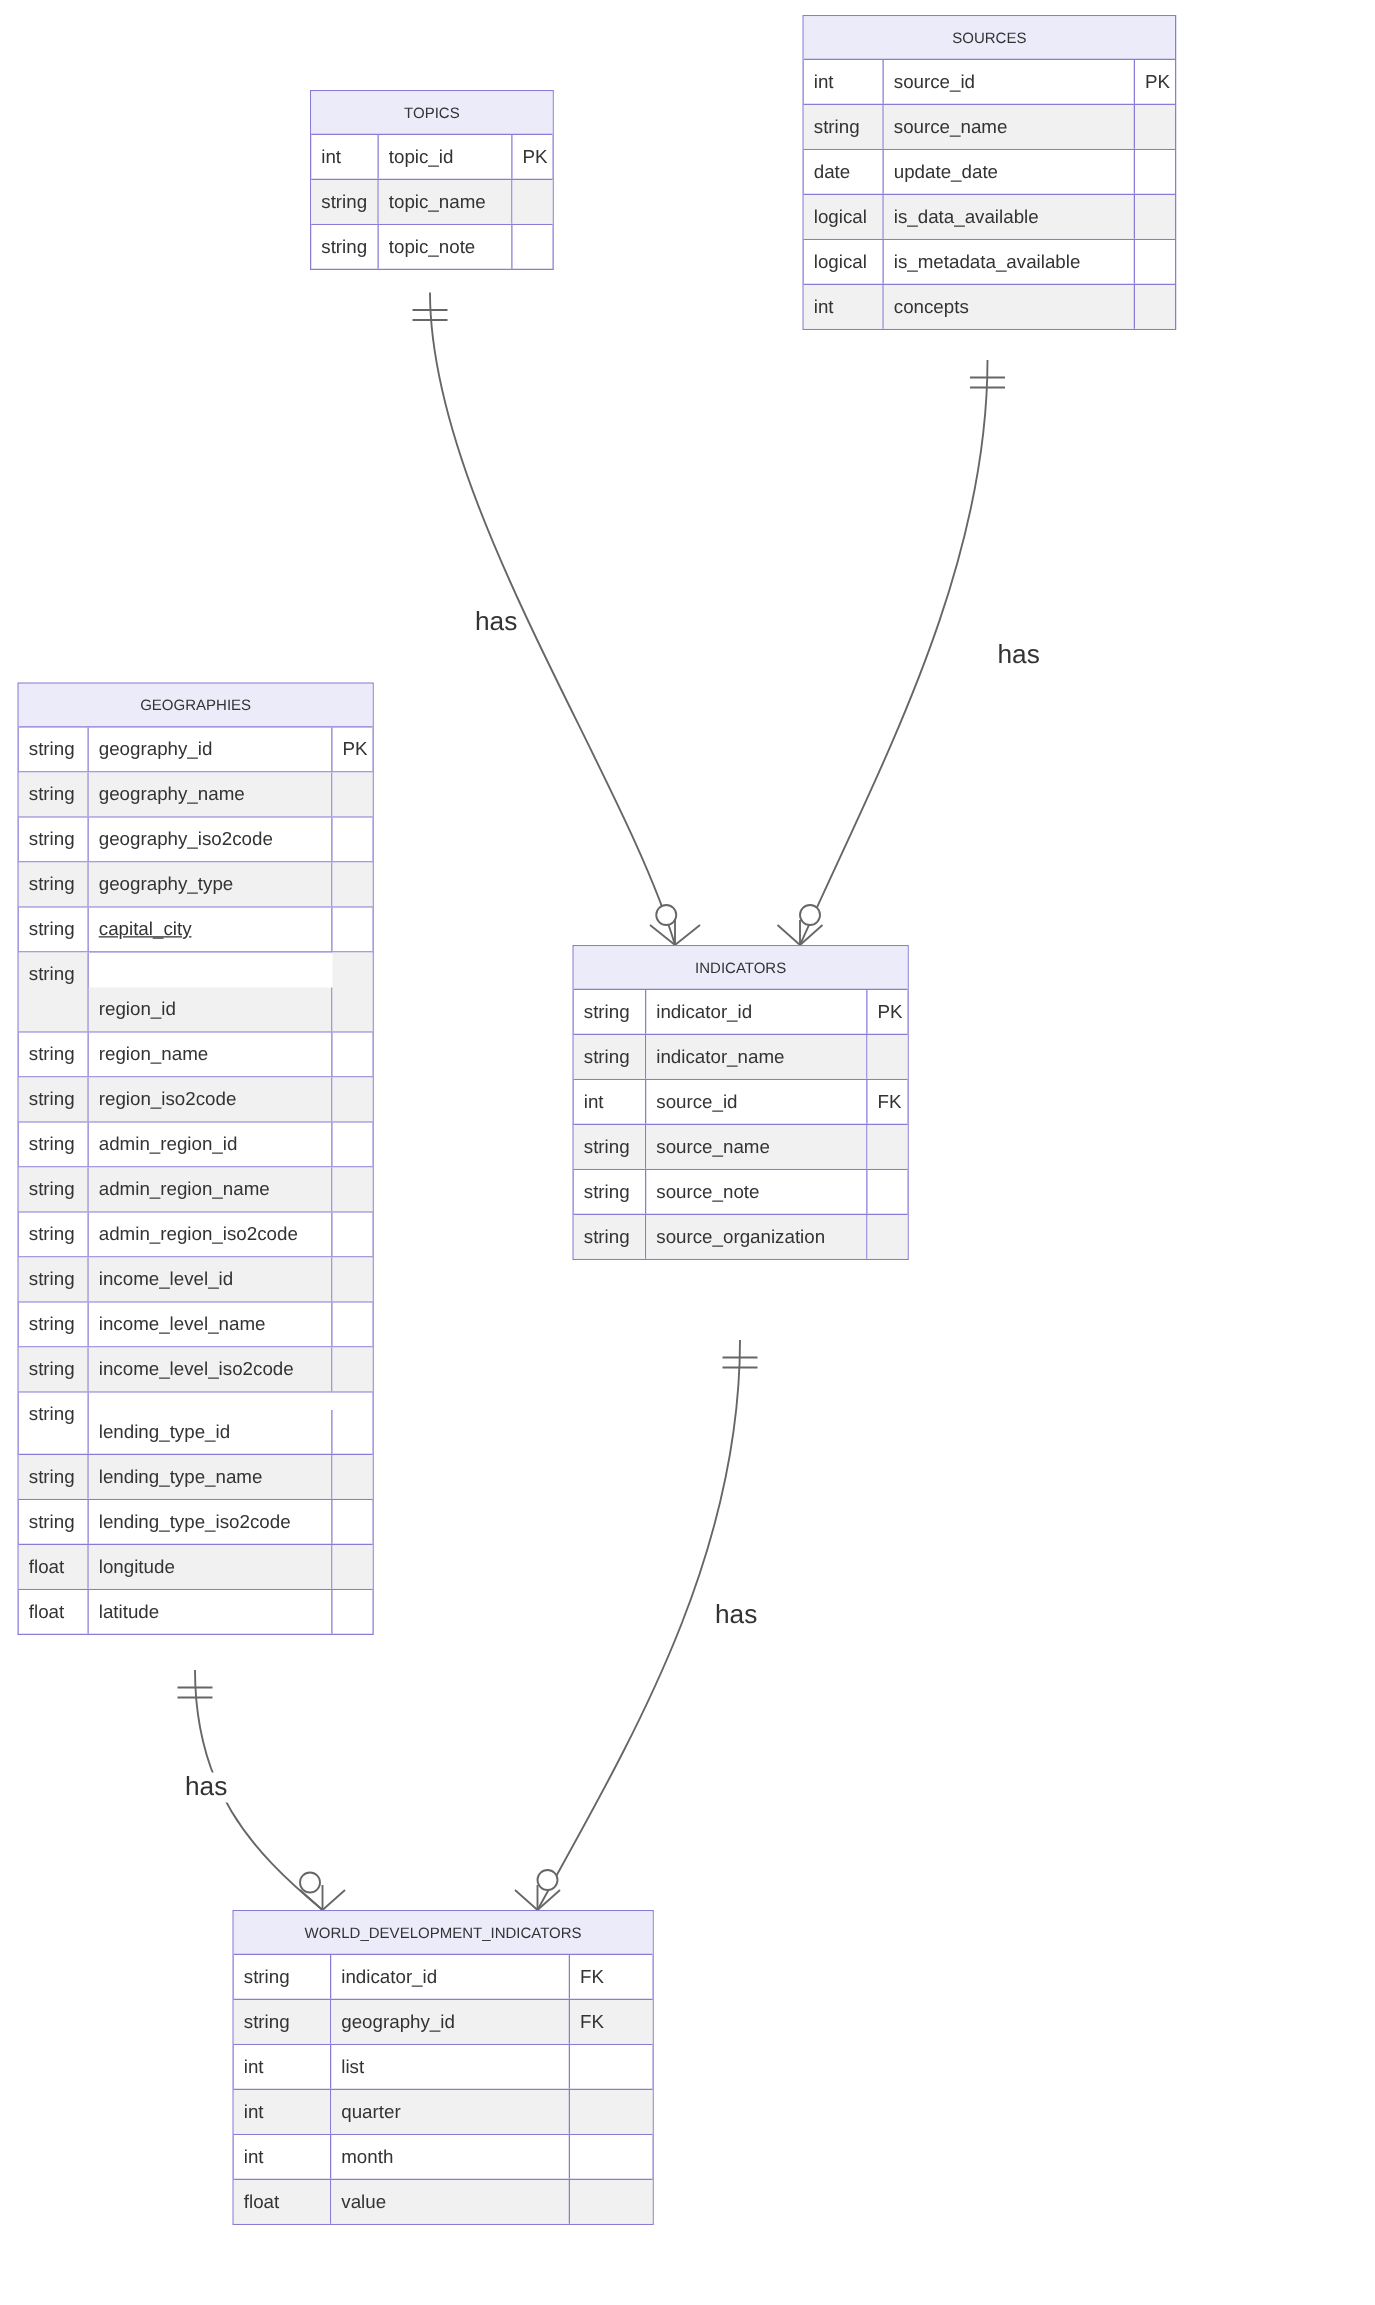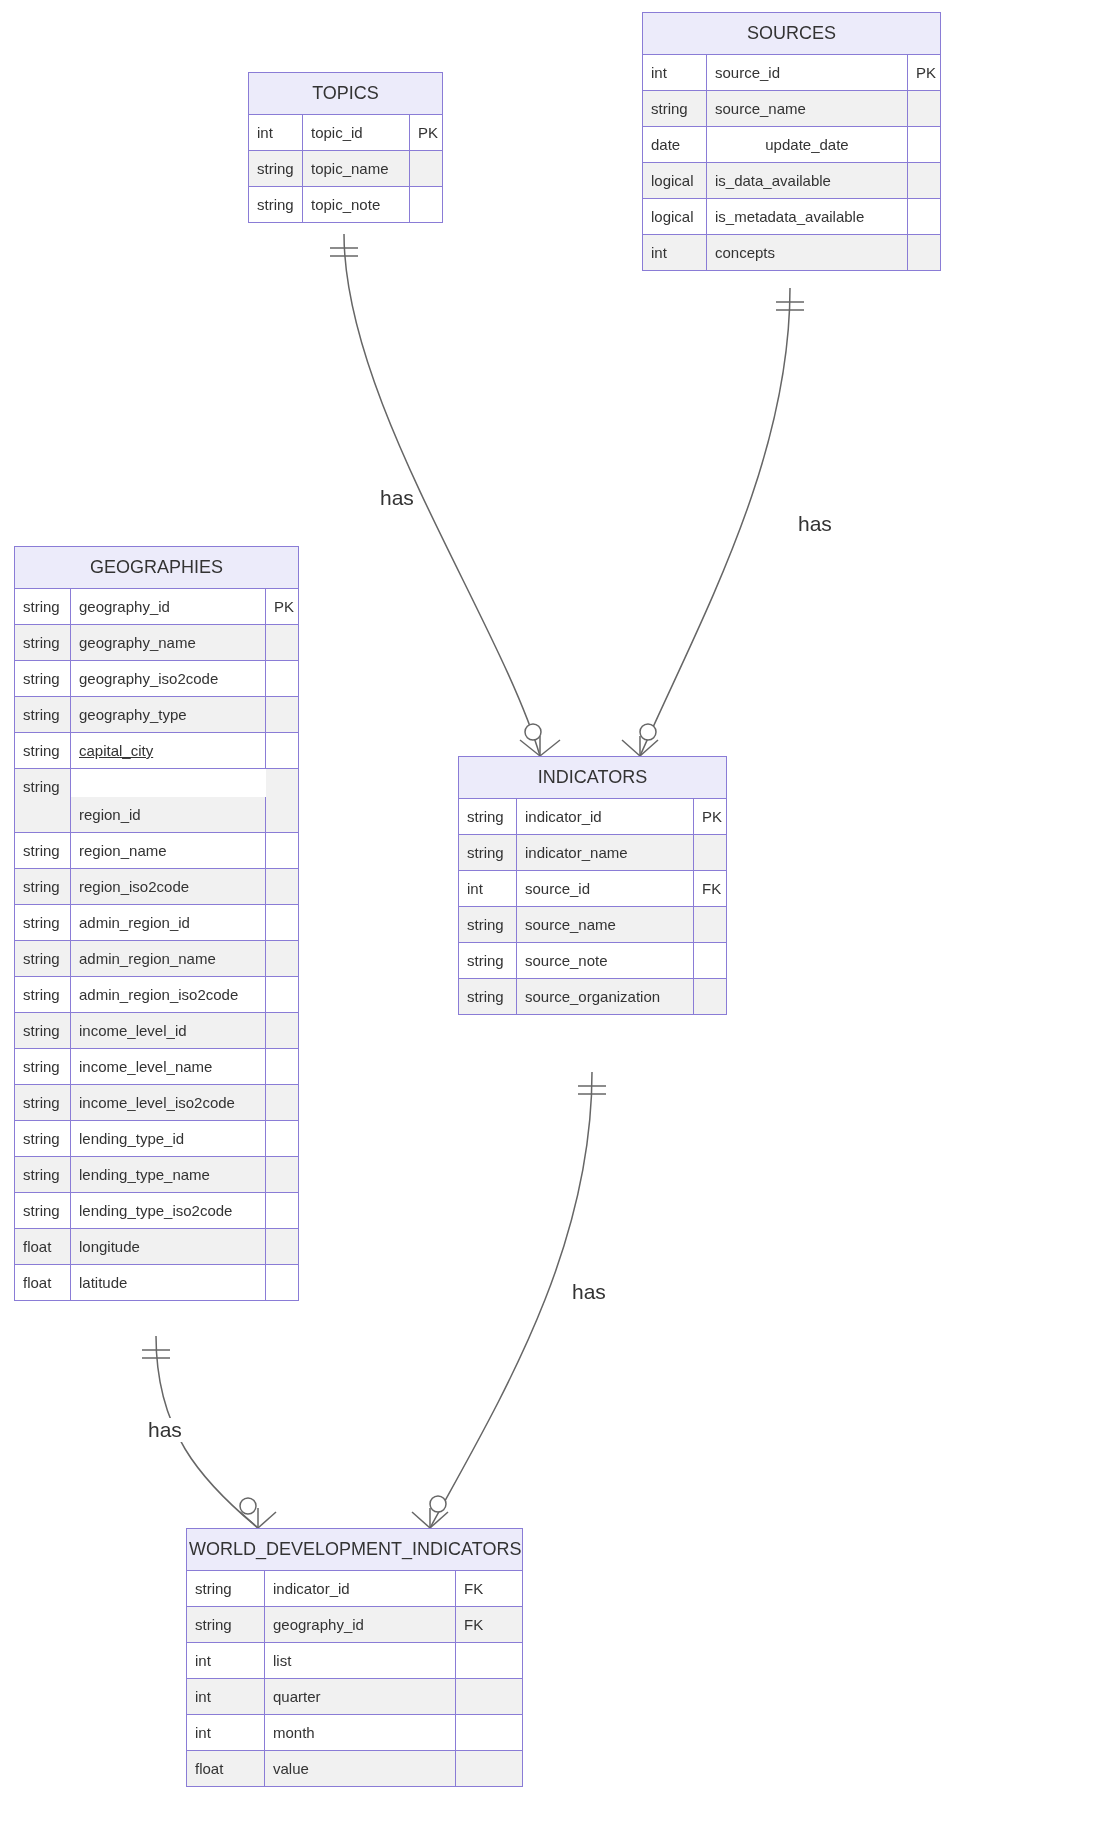--- a/index.html
+++ b/index.html
@@ -15,22 +15,22 @@
     position: relative;
   }
   .entity {
     position: absolute;
     border: 1.5px solid #8a7cd6;
     background: #ffffff;
   }
   .entity-title {
     background: #ecebfa;
     text-align: center;
-    padding: 10px 2px;
-    font-size: 18px;
+    padding: 10px 19px;
+    font-size: 12px;
     color: #333;
     border-bottom: 1.5px solid #8a7cd6;
   }
   .entity-row {
     display: flex;
     border-top: 1px solid #8a7cd6;
   }
   .entity-row:first-of-type { border-top: none; }
   .cell {
     padding: 9px 8px;
@@ -133,21 +133,21 @@
         <div class="cell cell-name" style="width: 200px;">source_id</div>
         <div class="cell cell-key" style="width: 32px;">PK</div>
       </div>
       <div class="entity-row row-alt">
         <div class="cell cell-type" style="width: 64px;">string</div>
         <div class="cell cell-name" style="width: 200px;">source_name</div>
         <div class="cell cell-key" style="width: 32px;"></div>
       </div>
       <div class="entity-row">
         <div class="cell cell-type" style="width: 64px;">date</div>
-        <div class="cell cell-name" style="width: 200px; text-align: center;">update_date</div>
+        <div class="cell cell-name" style="width: 200px;">update_date</div>
         <div class="cell cell-key" style="width: 32px;"></div>
       </div>
       <div class="entity-row row-alt">
         <div class="cell cell-type" style="width: 64px;">logical</div>
         <div class="cell cell-name" style="width: 200px;">is_data_available</div>
         <div class="cell cell-key" style="width: 32px;"></div>
       </div>
       <div class="entity-row">
         <div class="cell cell-type" style="width: 64px;">logical</div>
         <div class="cell cell-name" style="width: 200px;">is_metadata_available</div>
@@ -228,21 +228,21 @@
         <div class="cell cell-name" style="width: 194px;">income_level_name</div>
         <div class="cell cell-key" style="width: 32px;"></div>
       </div>
       <div class="entity-row row-alt">
         <div class="cell cell-type" style="width: 56px;">string</div>
         <div class="cell cell-name" style="width: 194px;">income_level_iso2code</div>
         <div class="cell cell-key" style="width: 32px;"></div>
       </div>
       <div class="entity-row">
         <div class="cell cell-type" style="width: 56px;">string</div>
-        <div class="cell cell-name" style="width: 194px;">lending_type_id</div>
+        <div class="cell cell-name" style="width: 194px; margin-top: 14px;">lending_type_id</div>
         <div class="cell cell-key" style="width: 32px;"></div>
       </div>
       <div class="entity-row row-alt">
         <div class="cell cell-type" style="width: 56px;">string</div>
         <div class="cell cell-name" style="width: 194px;">lending_type_name</div>
         <div class="cell cell-key" style="width: 32px;"></div>
       </div>
       <div class="entity-row">
         <div class="cell cell-type" style="width: 56px;">string</div>
         <div class="cell cell-name" style="width: 194px;">lending_type_iso2code</div>

